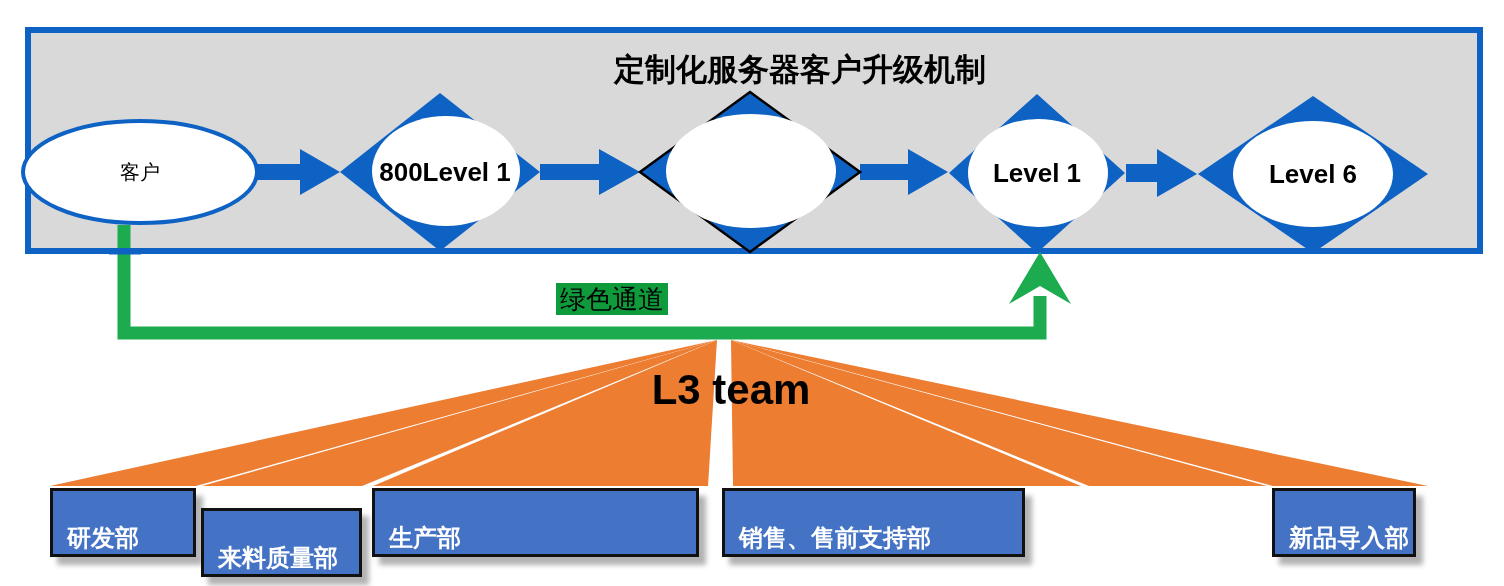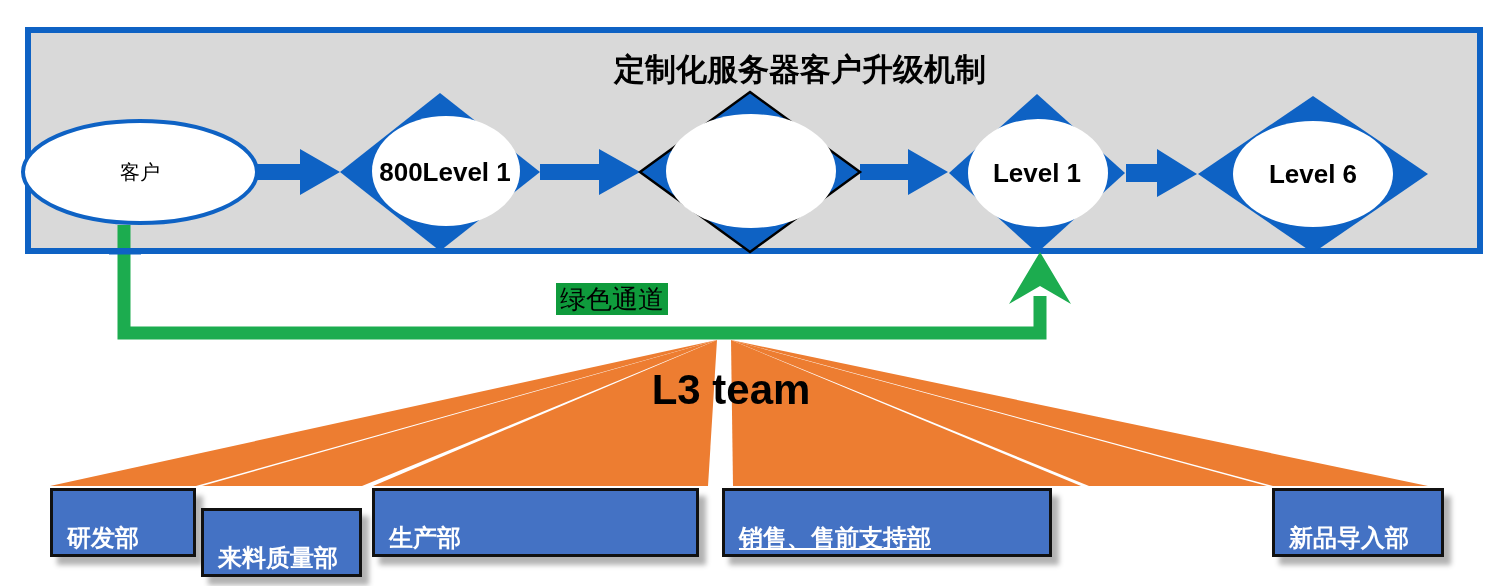--- a/index.html
+++ b/index.html
@@ -28,23 +28,23 @@
   .l3-team{left:631px;top:371px;width:200px;height:38px;font-size:42px;font-weight:bold;}
   .dept{
     top:488px;height:69px;background:#4472C4;border:3px solid #111111;
     box-sizing:border-box;box-shadow:7px 8px 5px rgba(0,0,0,0.30);
     display:flex;align-items:flex-end;color:#ffffff;font-size:24px;font-weight:600;
     padding-left:14px;white-space:nowrap;overflow:hidden;
   }
   .d1{left:50px;width:146px;}
   .d2{left:201px;width:161px;margin-top:20px;}
   .d3{left:372px;width:327px;}
-  .d4{left:722px;width:330px;text-decoration:underline;}
+  .d4{left:722px;width:303px;}
   .d5{left:1088px;width:179px;}
-  .d6{left:1272px;width:172px;}
+  .d6{left:1272px;width:144px;}
 </style>
 </head>
 <body>
 
 <div class="stage">
 
   <div class="abs panel"></div>
 
   <svg class="abs shapes" viewBox="0 0 1504 586">
 

